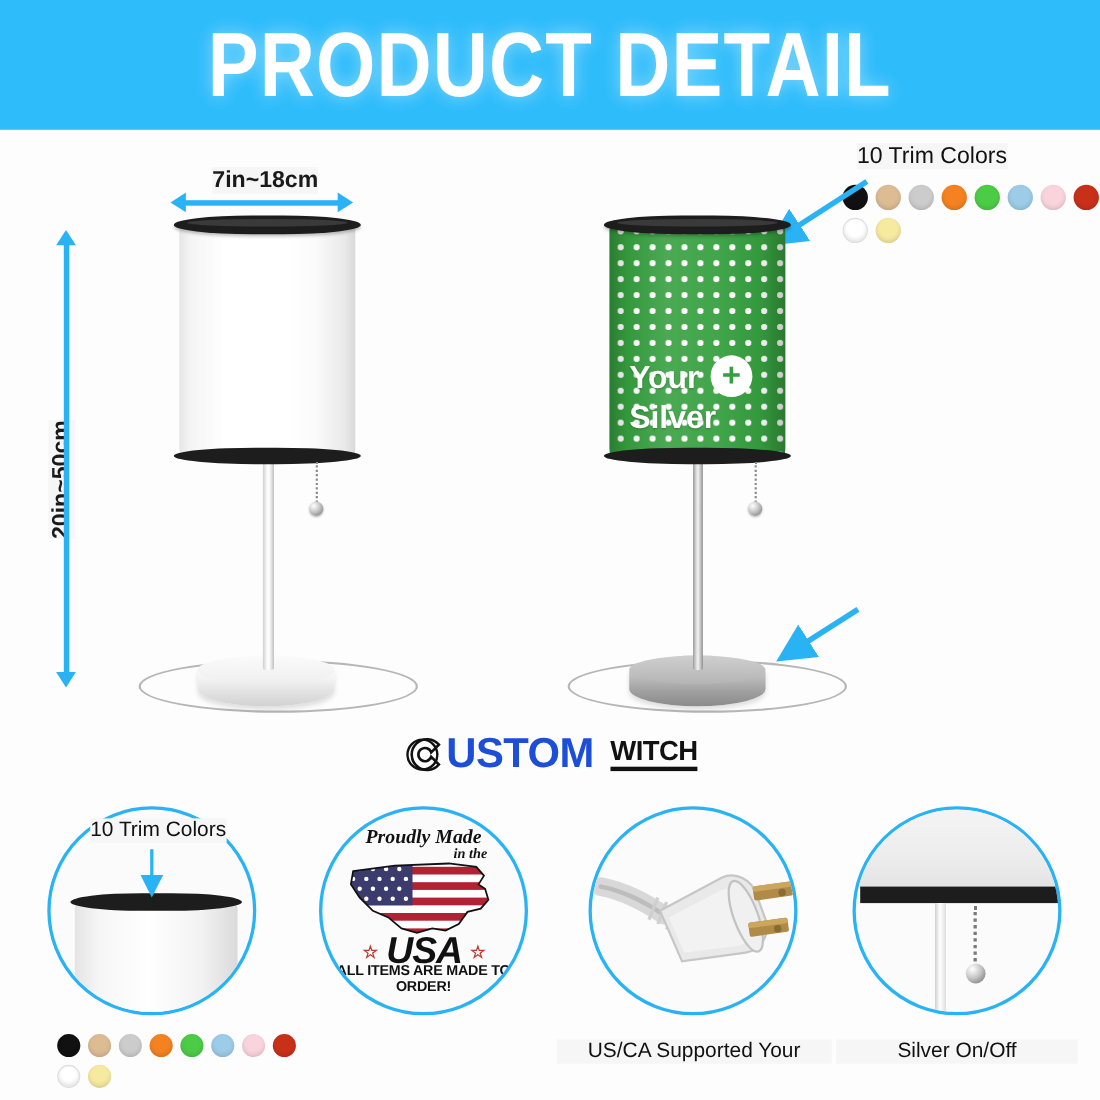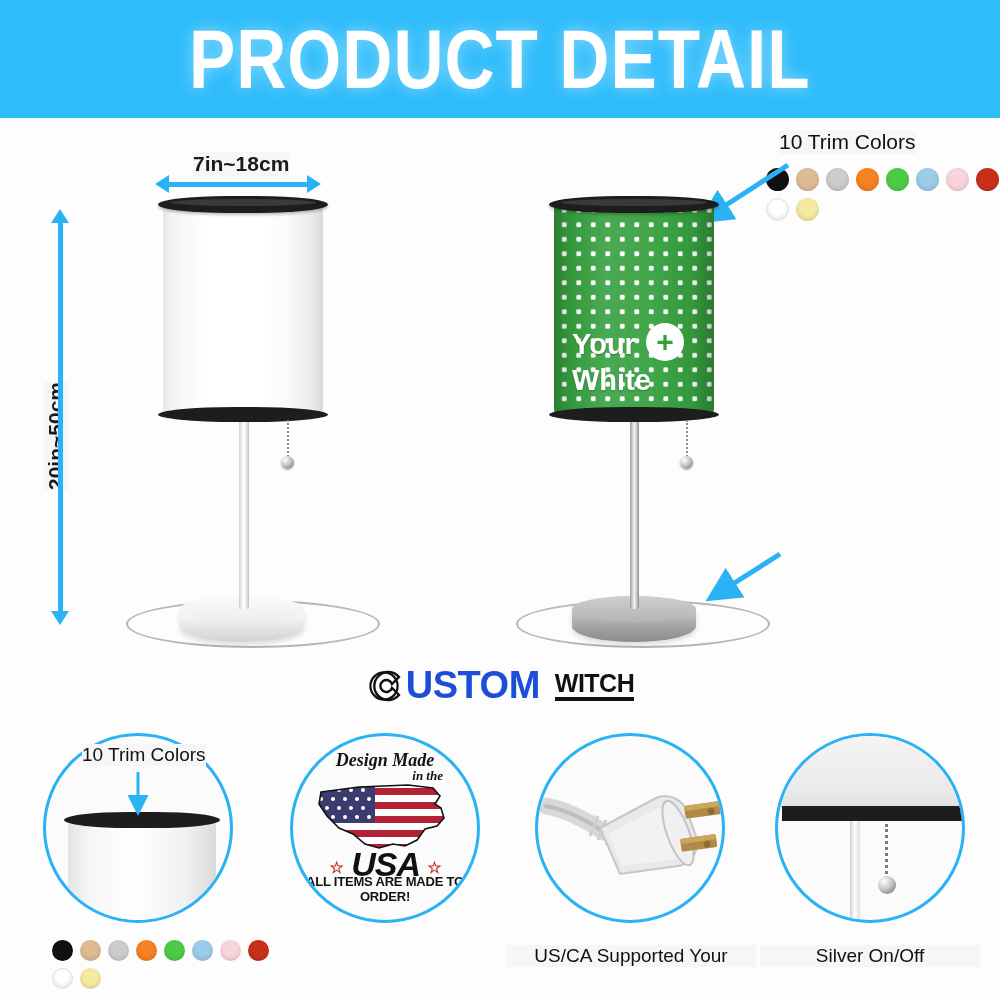--- a/index.html
+++ b/index.html
@@ -295,21 +295,21 @@
     <div class="pole pole-silver" style="left:630px; top:414px; width:9px; height:195px;"></div>
 
     <div class="shade-wrap" style="left:554px; top:200px; width:160px; height:218px;">
       <div class="shade-body shade-green">
         <div class="dots"></div>
         <div class="shade-green-shadeoverlay"></div>
       </div>
 
       <div class="green-text" style="left:18px; top:128px; font-size:29px;">Your</div>
       <div class="plus-badge" style="left:92px; top:123px;">+</div>
-      <div class="green-text" style="left:18px; top:164px; font-size:29px;">White</div>
+      <div class="green-text" style="left:18px; top:164px; font-size:29px;">Silver</div>
 
       <div class="trim-top" style="top:-4px;">
         <div class="trim-top-inner"></div>
       </div>
       <div class="trim-bottom" style="bottom:-4px;"></div>
     </div>
 
     <div class="pull-chain" style="left:686px; top:420px; height:40px;"></div>
     <div class="pull-ball" style="left:680px; top:456px;"></div>
   </div>
@@ -360,21 +360,21 @@
       <div class="swatch swatch-sm" style="background: rgb(76, 204, 70);"></div>
       <div class="swatch swatch-sm" style="background: rgb(156, 204, 232);"></div>
       <div class="swatch swatch-sm" style="background: rgb(250, 212, 220);"></div>
       <div class="swatch swatch-sm" style="background: rgb(201, 48, 26);"></div>
       <div class="swatch swatch-sm" style="background: rgb(255, 255, 255); border: 1px solid rgb(221, 221, 221);"></div>
       <div class="swatch swatch-sm" style="background: rgb(246, 233, 160);"></div>
     </div>
 
   <div class="circle-panel" style="left:290px; top:733px;">
     <div class="usa-inner">
-      <div class="usa-made">Design Made</div>
+      <div class="usa-made">Proudly Made</div>
       <div class="usa-inthe">in the</div>
 
       <svg style="position:absolute; left:20px; top:38px;" width="150" height="90" viewBox="0 0 150 90">
         <defs>
           <clipPath id="usmap">
             <path d="M8,18 L46,13 L95,11 L120,14 L127,22 L122,30 L128,34 L131,44
                      L124,52 L112,55 L104,66 L92,72 L80,70 L66,74 L52,70 L40,60
                      L26,54 L14,42 L6,30 Z"></path>
           </clipPath>
         </defs>

